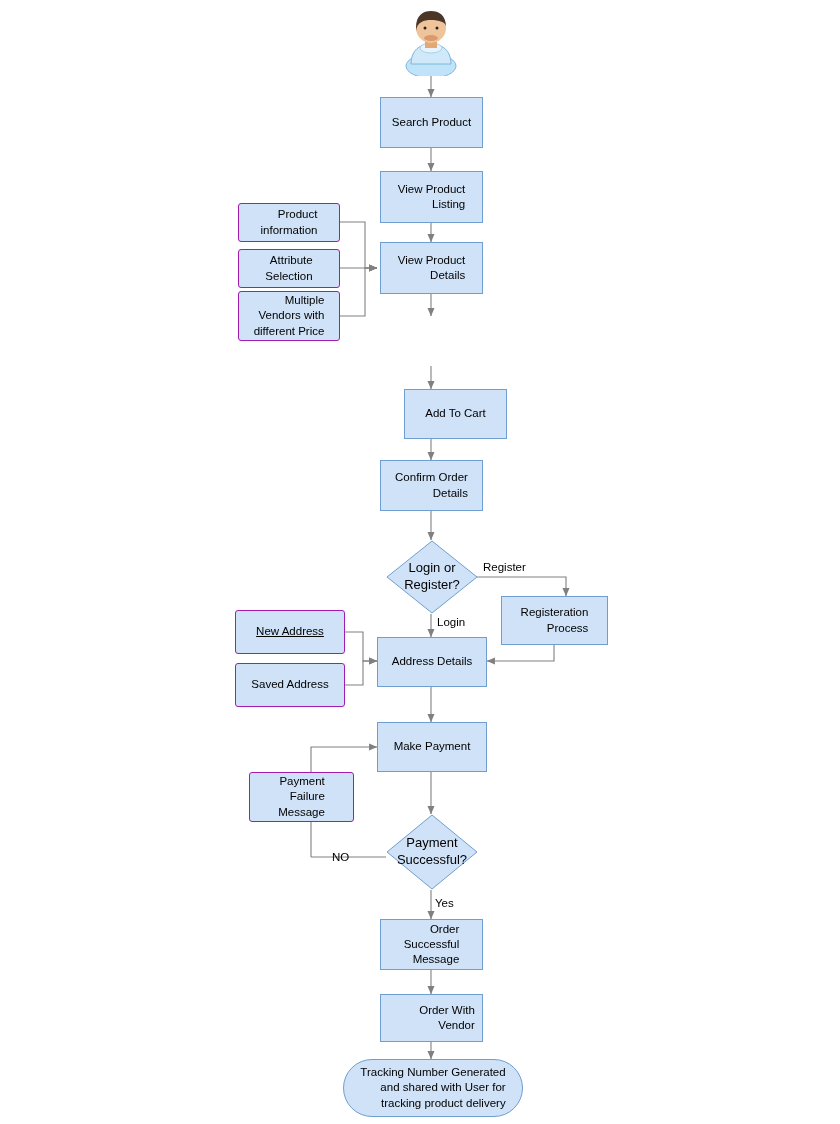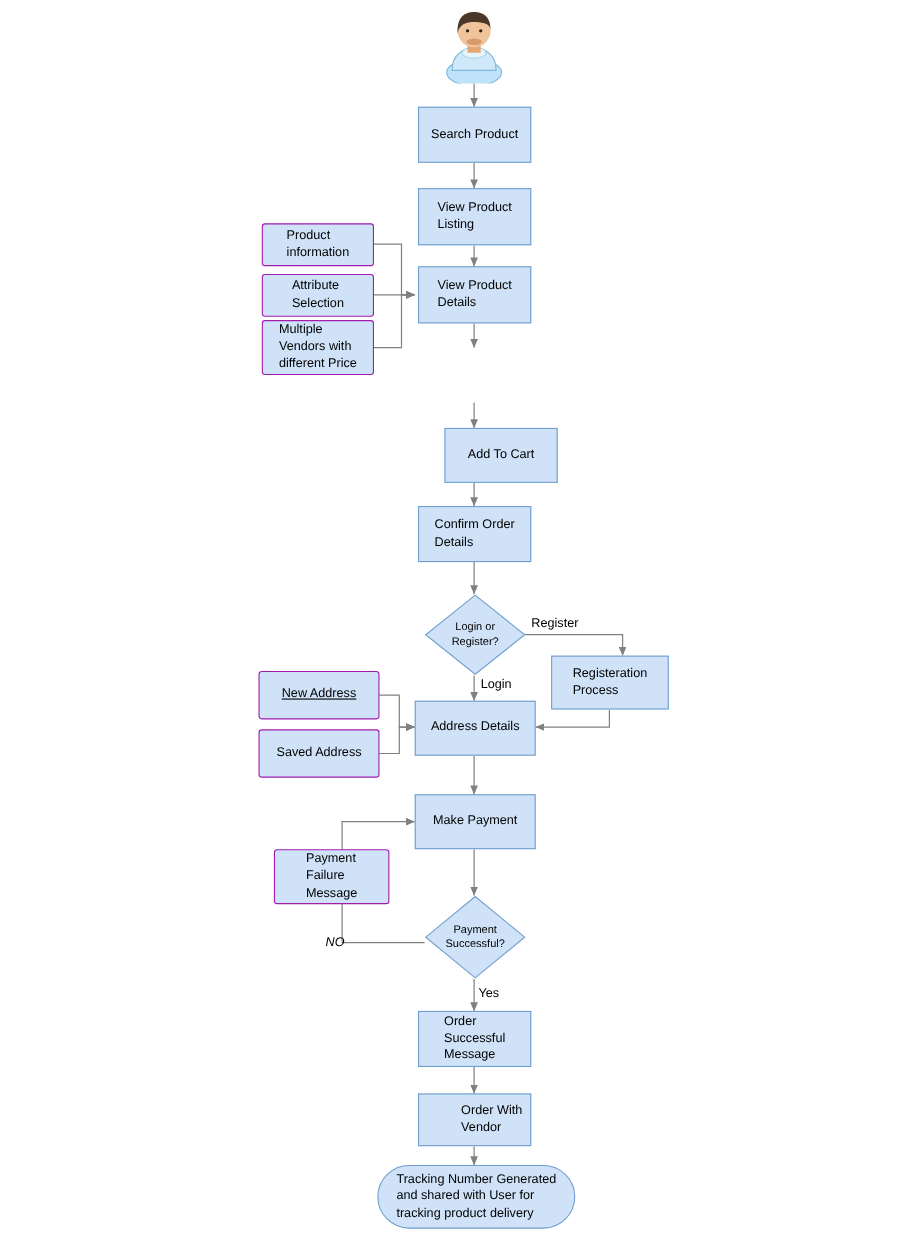--- a/index.html
+++ b/index.html
@@ -14,21 +14,21 @@
     background: #ffffff;
     font-family: "Liberation Sans", sans-serif;
     overflow: hidden;
   }
   .node {
     position: absolute;
     box-sizing: border-box;
     display: flex;
     align-items: center;
     justify-content: center;
-    text-align: left;
+    text-align: right;
     color: #000000;
     font-size: 11.5px;
     line-height: 1.32;
     padding: 2px 4px;
   }
   .box {
     background: #cfe2f7;
     border: 1px solid #6f9fd0;
   }
   .box-round {
@@ -52,21 +52,21 @@
   }
   .diamond-label {
     position: absolute;
     left: 0; top: 0;
     width: 100%;
     height: 100%;
     display: flex;
     align-items: center;
     justify-content: center;
     text-align: center;
-    font-size: 10px;
+    font-size: 13px;
     line-height: 1.3;
     color: #000;
   }
   .edge-label {
     position: absolute;
     font-size: 11.5px;
     color: #000;
     background: transparent;
     white-space: nowrap;
   }
@@ -236,21 +236,21 @@
   </div>
 
   <div class="diamond-wrap" style="left:386px; top:814px; width:92px; height:76px;">
     <svg class="diamond-shape" viewBox="0 0 92 76" preserveAspectRatio="none">
       <polygon points="46,1 91,38 46,75 1,38" fill="#cfe2f7" stroke="#6f9fd0" stroke-width="1"></polygon>
     </svg>
     <div class="diamond-label" style="white-space:pre-line;">Payment
 Successful?</div>
   </div>
 
-  <div class="edge-label" style="left:296px; top:851px;font-style:italic;">NO</div>
+  <div class="edge-label" style="left:332px; top:851px;">NO</div>
 
   <div class="edge-label" style="left:435px; top:897px;">Yes</div>
 
   <div class="node box" style="left:380px; top:919px; width:103px; height:51px;">
     <span style="white-space:pre-line;">Order
 Successful
 Message</span>
   </div>
 
   <div class="node box" style="left:380px; top:994px; width:103px; height:48px;">

